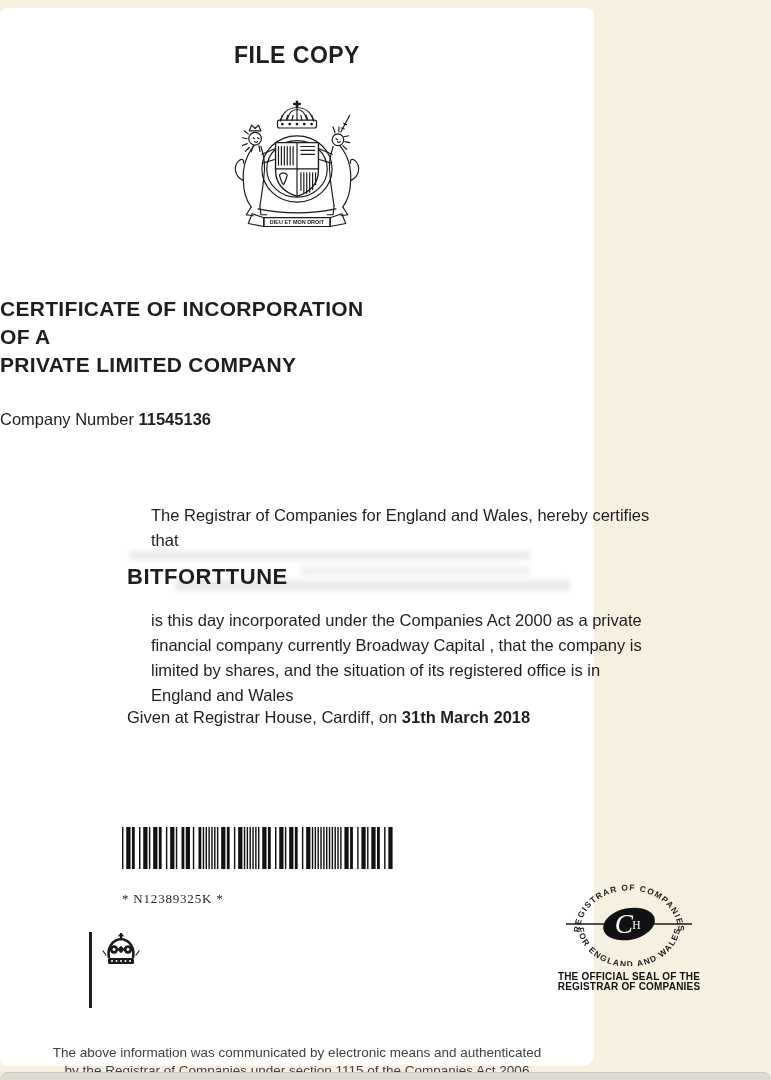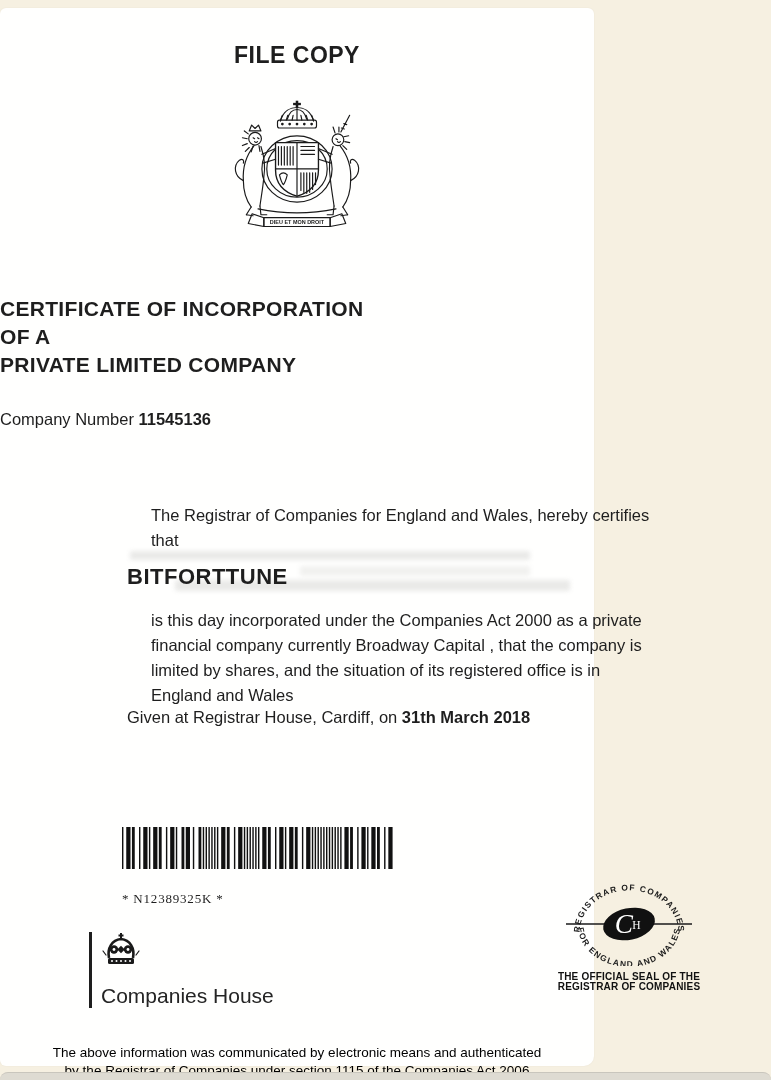--- a/index.html
+++ b/index.html
@@ -75,21 +75,21 @@
   .seal-block{
     position:absolute;left:555px;top:874px;width:148px;text-align:center;
   }
   .seal-caption{
     font-size:10px;font-weight:bold;line-height:10px;letter-spacing:0.2px;
     margin-top:2px;white-space:pre-line;color:#111;
   }
   .footer-note{
     position:absolute;left:0;top:1036px;width:100%;
     text-align:center;font-size:13.5px;line-height:17.5px;white-space:pre-line;
-    color:#000000;
+    color:#404040;
   }
   svg .ink{stroke:#1a1a1a;fill:none;stroke-width:1.2;stroke-linecap:round;stroke-linejoin:round;}
   svg .ink-f{fill:#1a1a1a;stroke:none;}
 </style>
 </head>
 <body>
 
 <div class="paper">
 
   <div class="file-copy">FILE COPY</div>
@@ -264,21 +264,20 @@
         <rect class="ink-f" x="19" y="0" width="2" height="5"></rect>
         <rect class="ink-f" x="17.5" y="1.5" width="5" height="2"></rect>
         <path d="M8,25 C6,15 11,7 20,6 C29,7 34,15 32,25" fill="none" stroke="#1a1a1a" stroke-width="2.6"></path>
         <circle class="ink-f" cx="13" cy="16.5" r="4.2"></circle>
         <circle cx="13" cy="16.5" r="1.4" fill="#fff"></circle>
         <circle class="ink-f" cx="27" cy="16.5" r="4.2"></circle>
         <circle cx="27" cy="16.5" r="1.4" fill="#fff"></circle>
         <rect class="ink-f" x="17.3" y="13.8" width="5.4" height="5.4" transform="rotate(45 20 16.5)"></rect>
         <path class="ink" d="M5,22 l-3,-4 M35,22 l3,-4" stroke-width="1.6"></path>
       </svg>
-      <div class="ch-name">Companies House</div>
     </div>
   </div>
 
   <div class="seal-block">
     <svg width="140" height="84" viewBox="0 0 130 80">
       <defs>
         <path id="sealArcTop" d="M 18,48 A 47,40 0 0 1 112,48" fill="none"></path>
         <path id="sealArcBot" d="M 16,40 A 49,41 0 0 0 114,40" fill="none"></path>
       </defs>
       <line x1="5" y1="40" x2="125" y2="40" stroke="#1a1a1a" stroke-width="1.6"></line>

